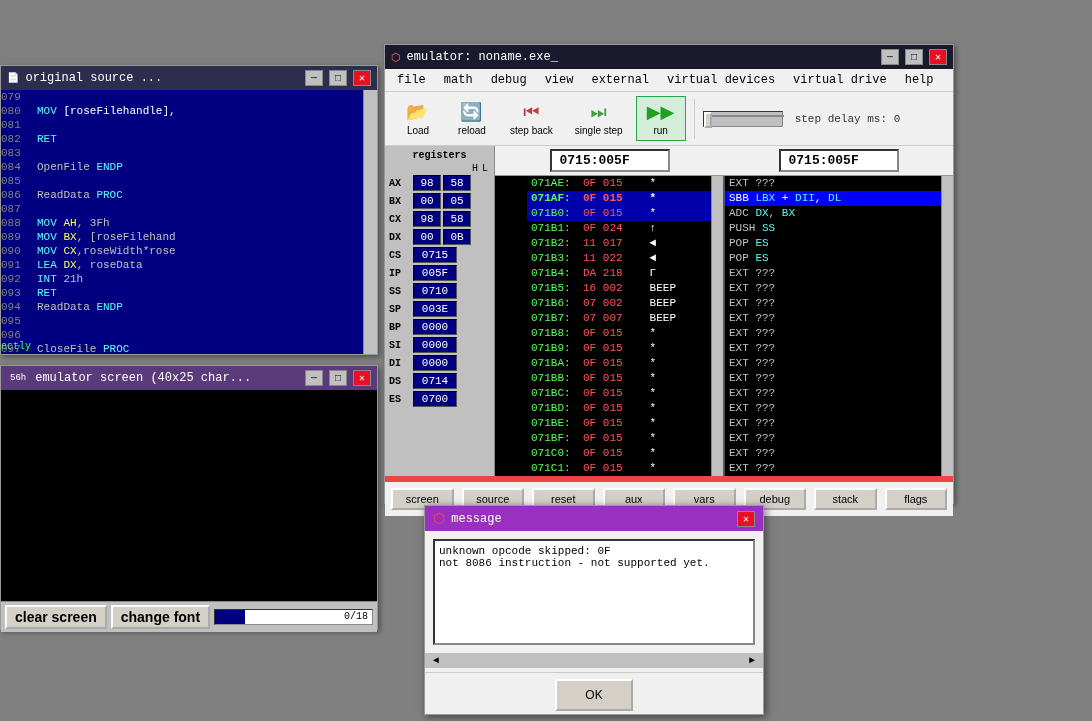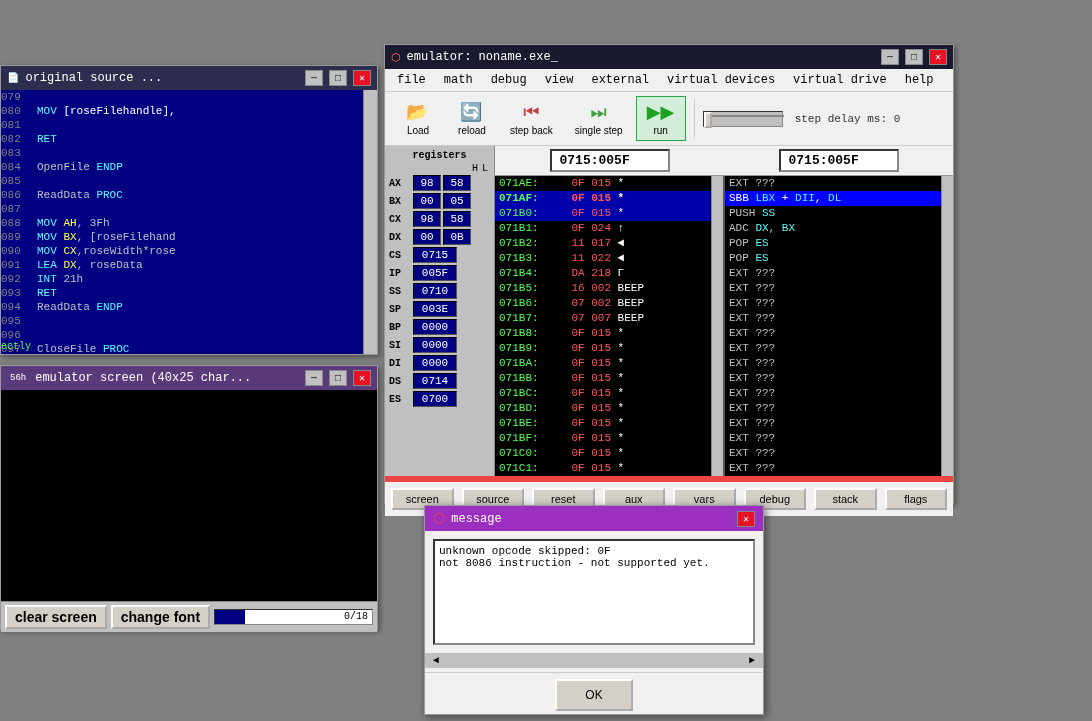--- a/index.html
+++ b/index.html
@@ -308,29 +308,30 @@
     .dual-addr > div {
       flex: 1;
       display: flex;
       justify-content: center;
       padding: 3px;
     }
 
     .code-lines {
       height: 100%;
       overflow: hidden;
+      padding-left: 32px;
     }
     .code-line {
       display: flex;
       white-space: pre;
       line-height: 15px;
       padding: 0 4px;
     }
     .code-line .addr { color: #55ff55; min-width: 52px; }
-    .code-line .bytes { color: #ff5555; min-width: 60px; text-align: right; }
+    .code-line .bytes { color: #ff5555; min-width: 60px; }
     .code-line .mnem { color: #ffffff; }
 
     .right-code-panel {
       flex: 1;
       background: #000000;
       color: #c0c0c0;
       font-family: 'Courier New', monospace;
       font-size: 11px;
       overflow: hidden;
       position: relative;
@@ -659,22 +660,22 @@
             <div class="code-line"><span class="addr">071C0:</span><span class="bytes">0F 015</span><span class="mnem"> *</span></div>
             <div class="code-line"><span class="addr">071C1:</span><span class="bytes">0F 015</span><span class="mnem"> *</span></div>
 
           </div>
           <div class="code-scrollbar"></div>
         </div>
 
         <div class="right-code-panel" style="position:relative;border-left:2px solid #555;">
           <div class="right-code-line">EXT ???</div>
           <div class="right-code-line hl">SBB <span class="cyan">LBX</span> + <span class="cyan">DII</span>, <span class="cyan">DL</span></div>
+          <div class="right-code-line">ADC <span style="color:#55ffff;">DX</span>, <span style="color:#55ffff;">BX</span></div>
           <div class="right-code-line">PUSH <span style="color:#55ffff;">SS</span></div>
-          <div class="right-code-line">ADC <span style="color:#55ffff;">DX</span>, <span style="color:#55ffff;">BX</span></div>
           <div class="right-code-line">POP <span style="color:#55ffff;">ES</span></div>
           <div class="right-code-line">POP <span style="color:#55ffff;">ES</span></div>
           <div class="right-code-line">EXT ???</div>
           <div class="right-code-line">EXT ???</div>
           <div class="right-code-line">EXT ???</div>
           <div class="right-code-line">EXT ???</div>
           <div class="right-code-line">EXT ???</div>
           <div class="right-code-line">EXT ???</div>
           <div class="right-code-line">EXT ???</div>
           <div class="right-code-line">EXT ???</div>

